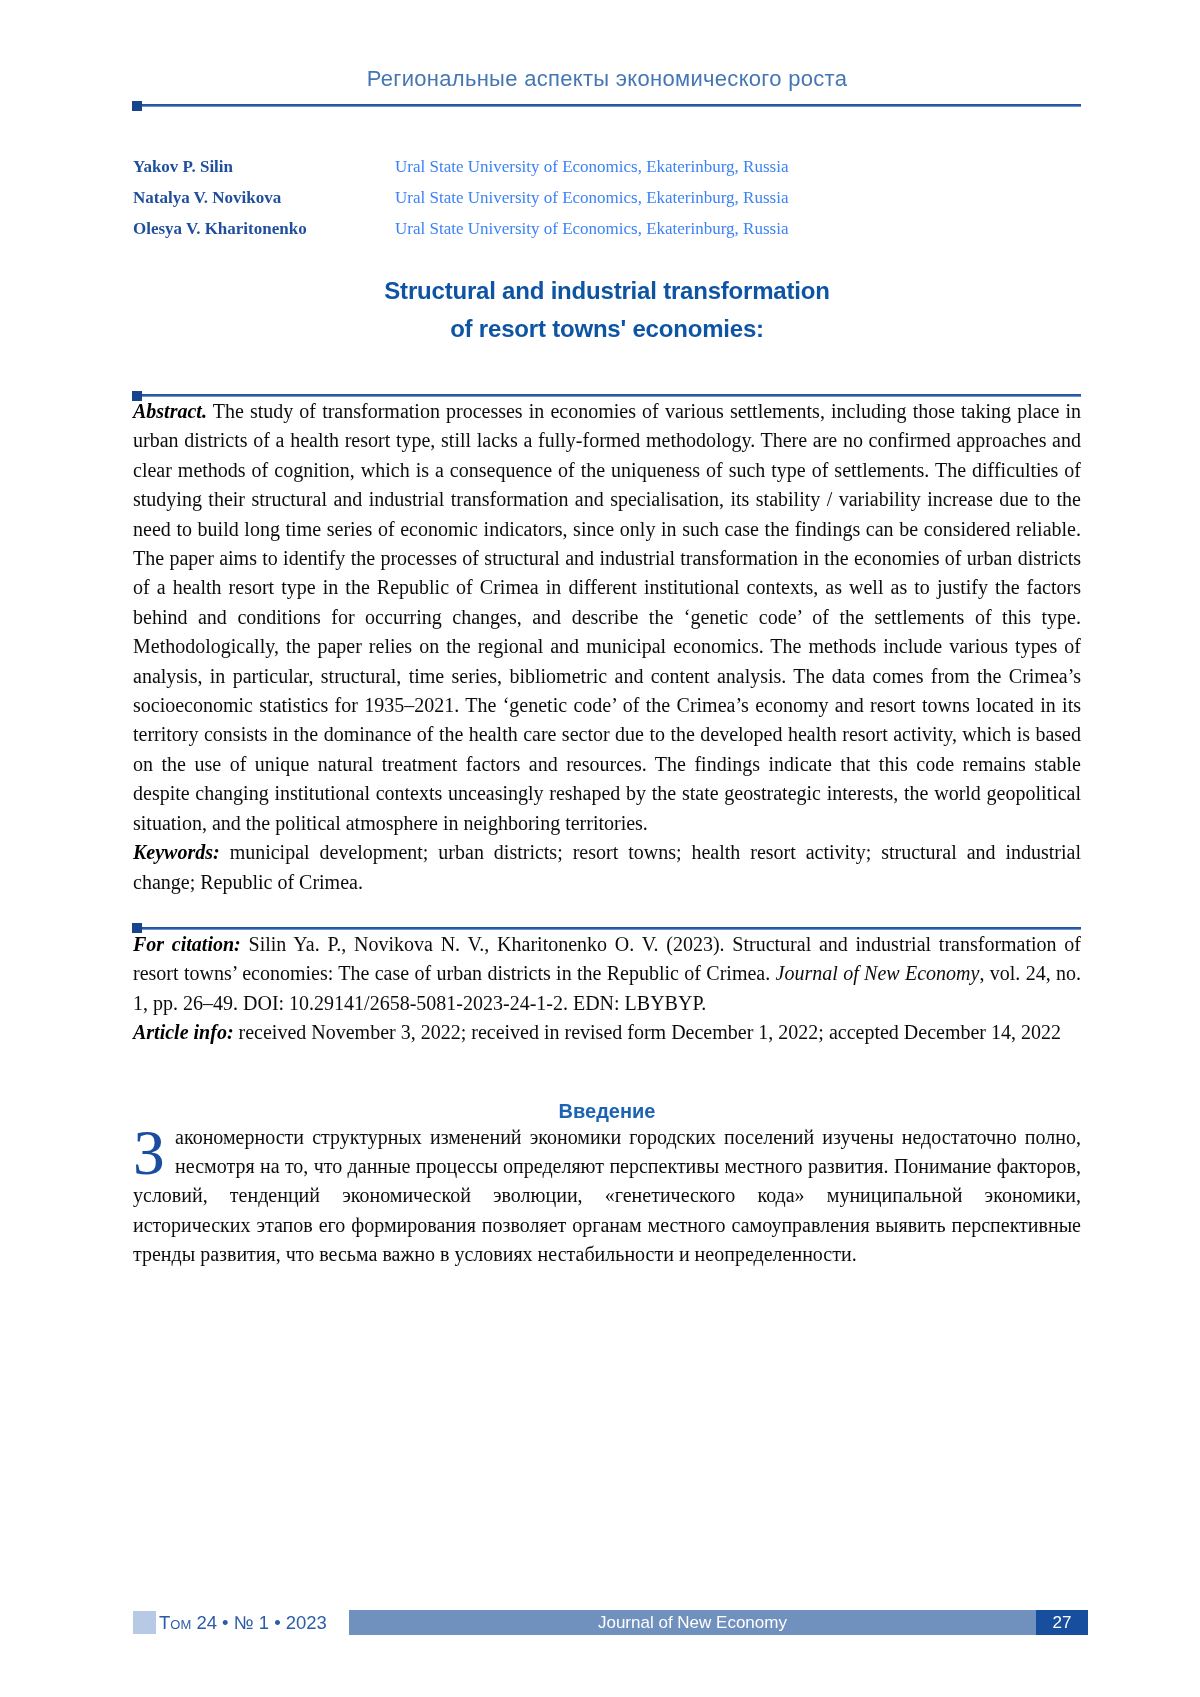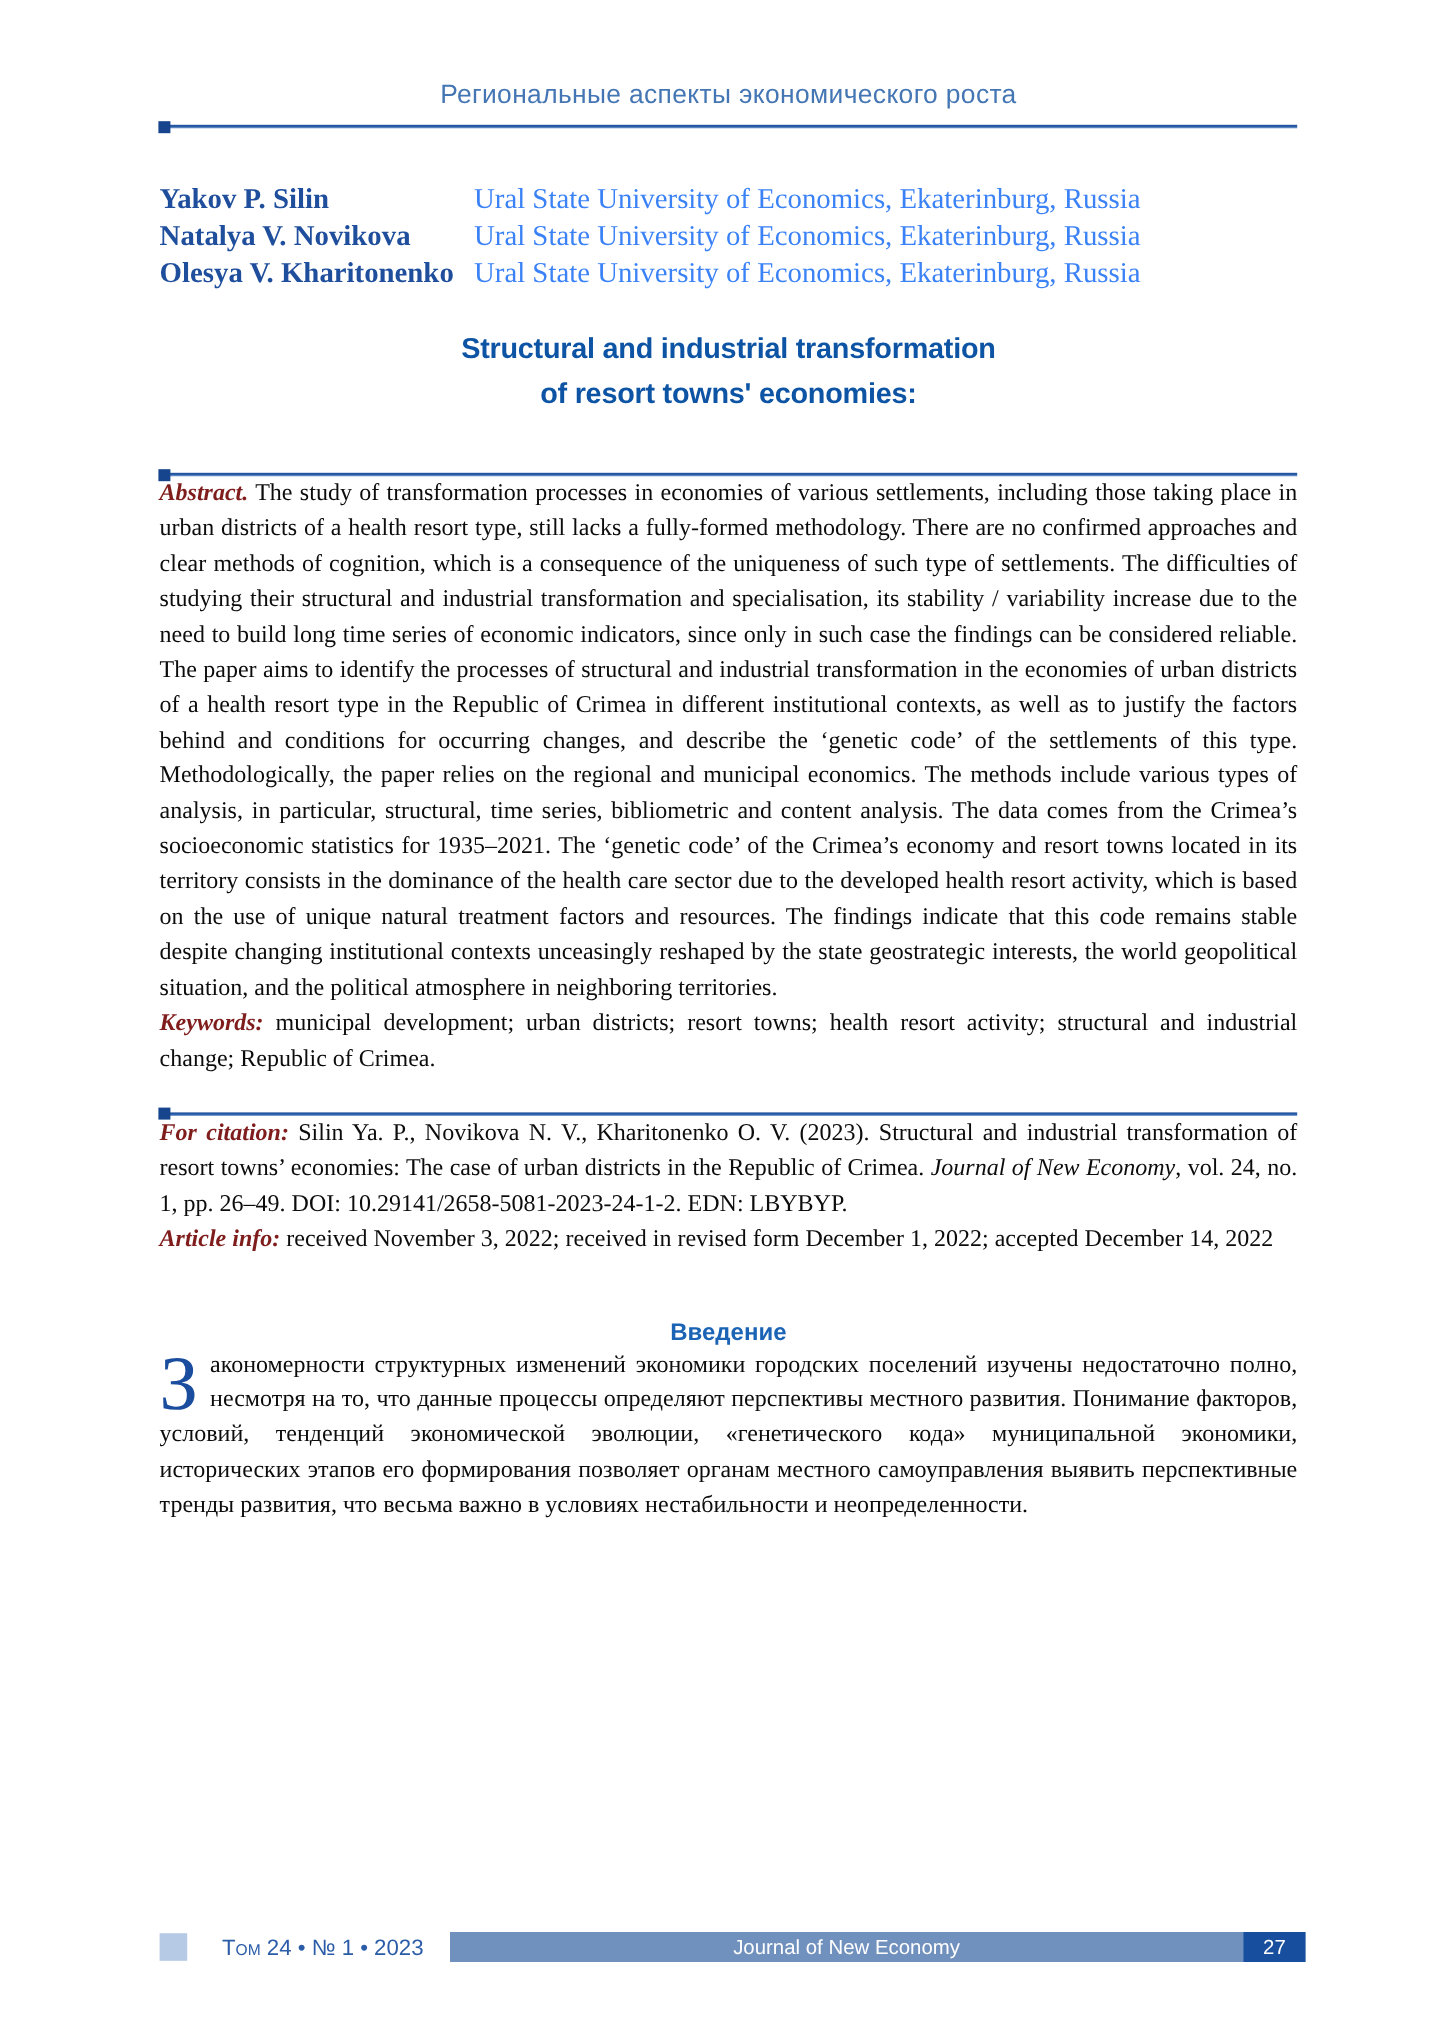--- a/index.html
+++ b/index.html
@@ -34,42 +34,42 @@
     transform: translateY(-50%);
     width: 10px; height: 10px;
     background: #16458e;
   }
   .rule-header { margin-top: 12px; }
   .rule-abstract { margin-top: 46px; }
   .rule-keywords { margin-top: 30px; }
 
   
   .authors { margin-top: 44px; }
-  .author-row { display: flex; font-size: 24px; line-height: 31px; }
+  .author-row { display: flex; font-size: 17px; line-height: 31px; }
   .author-name { width: 262px; font-weight: bold; color: #1f4e9c; flex-shrink: 0; }
   .author-aff { color: #3b82f6; }
 
   
   .title {
     margin-top: 28px;
     text-align: center;
     font-family: "Liberation Sans", sans-serif;
     font-weight: 700;
     font-size: 24px;
     line-height: 38px;
     letter-spacing: -0.2px;
     color: #0d54a4;
   }
 
   
   p.body { font-size: 20px; line-height: 29.4px; text-align: justify; margin: 0; }
   .abstract-p { margin-top: 14px; }
   .keywords-p { margin-top: 12px; }
   .citation-p { margin-top: 38px; }
-  .label-blue { font-weight: bold; font-style: italic; color: #7f1d1d; }
+  .label-blue { font-weight: bold; font-style: italic; color: #000000; }
   .journal-italic { font-style: italic; }
 
   
   .intro-heading {
     margin-top: 52px;
     text-align: center;
     font-family: "Liberation Sans", sans-serif;
     font-size: 20px;
     font-weight: 700;
     color: #1b63b5;
@@ -86,21 +86,21 @@
 
   
   .footer {
     position: absolute;
     left: 133px; right: 112px; bottom: 62px;
     display: flex; align-items: center;
     font-family: "Liberation Sans", sans-serif;
   }
   .f-square { width: 23px; height: 23px; background: #b6c9e5; flex-shrink: 0; }
   .f-vol {
-    margin-left: 29px;
+    margin-left: 3px;
     font-size: 18.5px;
     color: #2b5ca8;
     font-variant: small-caps;
     white-space: nowrap;
   }
   .f-bar {
     flex: 1;
     margin-left: 22px;
     height: 25px;
     background: #7090bd;

